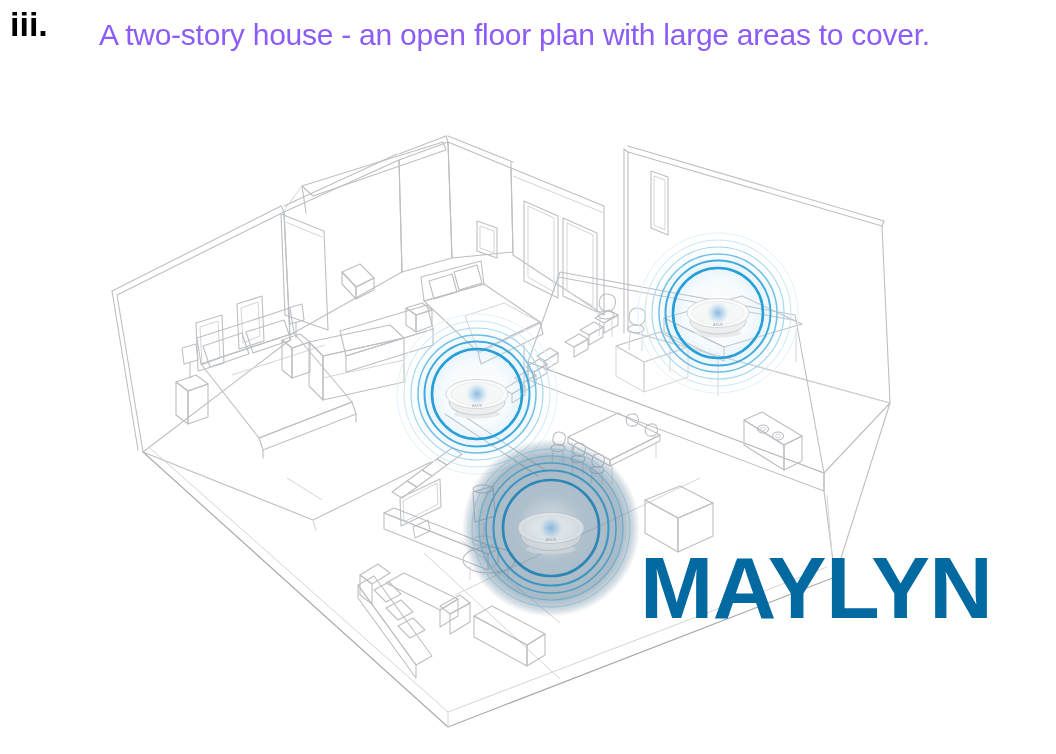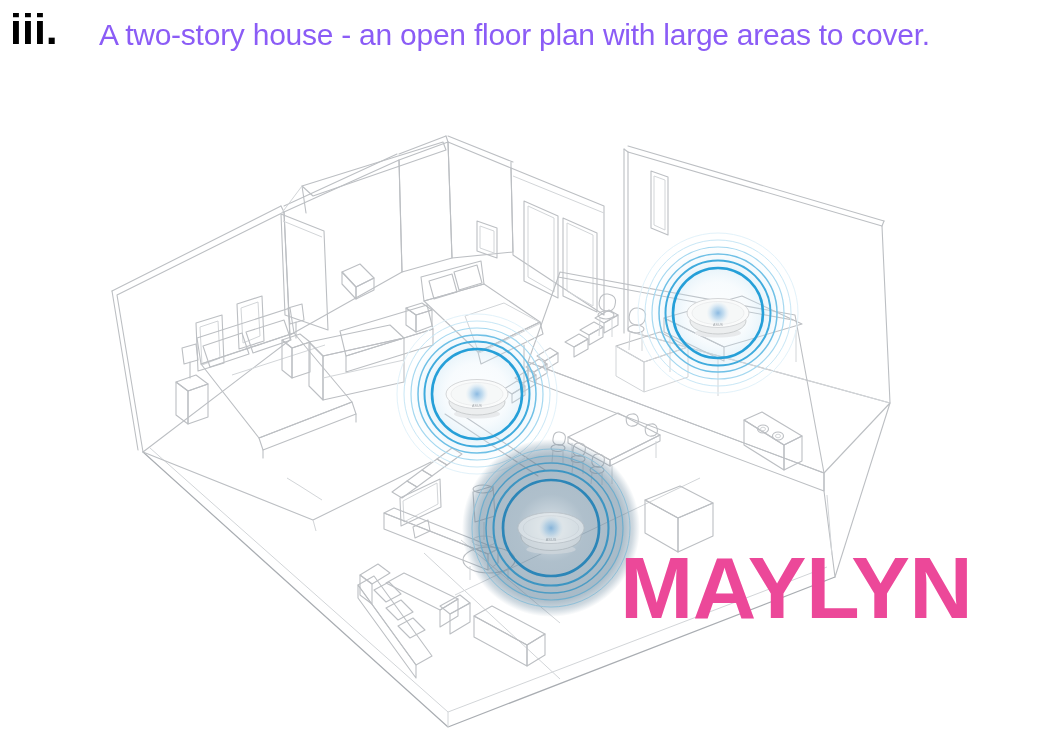--- a/index.html
+++ b/index.html
@@ -1,18 +1,18 @@
 <!DOCTYPE html>
 <html><head><meta charset="utf-8">
 <style>
 html,body{margin:0;padding:0;background:#ffffff;width:1056px;height:754px;overflow:hidden}
 #page{position:relative;width:1056px;height:754px;font-family:"Liberation Sans",sans-serif}
-.num{position:absolute;left:10px;top:5px;font-size:43px;font-weight:bold;color:#000;letter-spacing:0px}
+.num{position:absolute;left:10px;top:5px;font-size:34px;font-weight:bold;color:#000;letter-spacing:0px}
 .hd{position:absolute;left:99px;top:18px;font-size:30px;color:#8b5cf6;letter-spacing:-0.25px}
-.wm{position:absolute;left:620px;top:537px;font-size:88px;font-weight:bold;color:#ec4899;letter-spacing:-0.5px}
+.wm{position:absolute;left:640px;top:537px;font-size:88px;font-weight:bold;color:#0369a1;letter-spacing:-0.5px}
 svg{position:absolute;left:0;top:0}
 .s{stroke:#bcbfc3;stroke-width:1.1;stroke-linejoin:round;stroke-linecap:round;fill:none}
 .l{stroke:#d2d5d8;stroke-width:1;stroke-linejoin:round;fill:none}
 .d{stroke:#a9adb2;stroke-width:1.2;stroke-linejoin:round;stroke-linecap:round;fill:none}
 </style></head><body>
 <div id="page">
 <div class="num">iii.</div>
 <div class="hd">A two-story house - an open floor plan with large areas to cover.</div>
 <svg width="1056" height="754" viewBox="0 0 1056 754">
 <defs>

